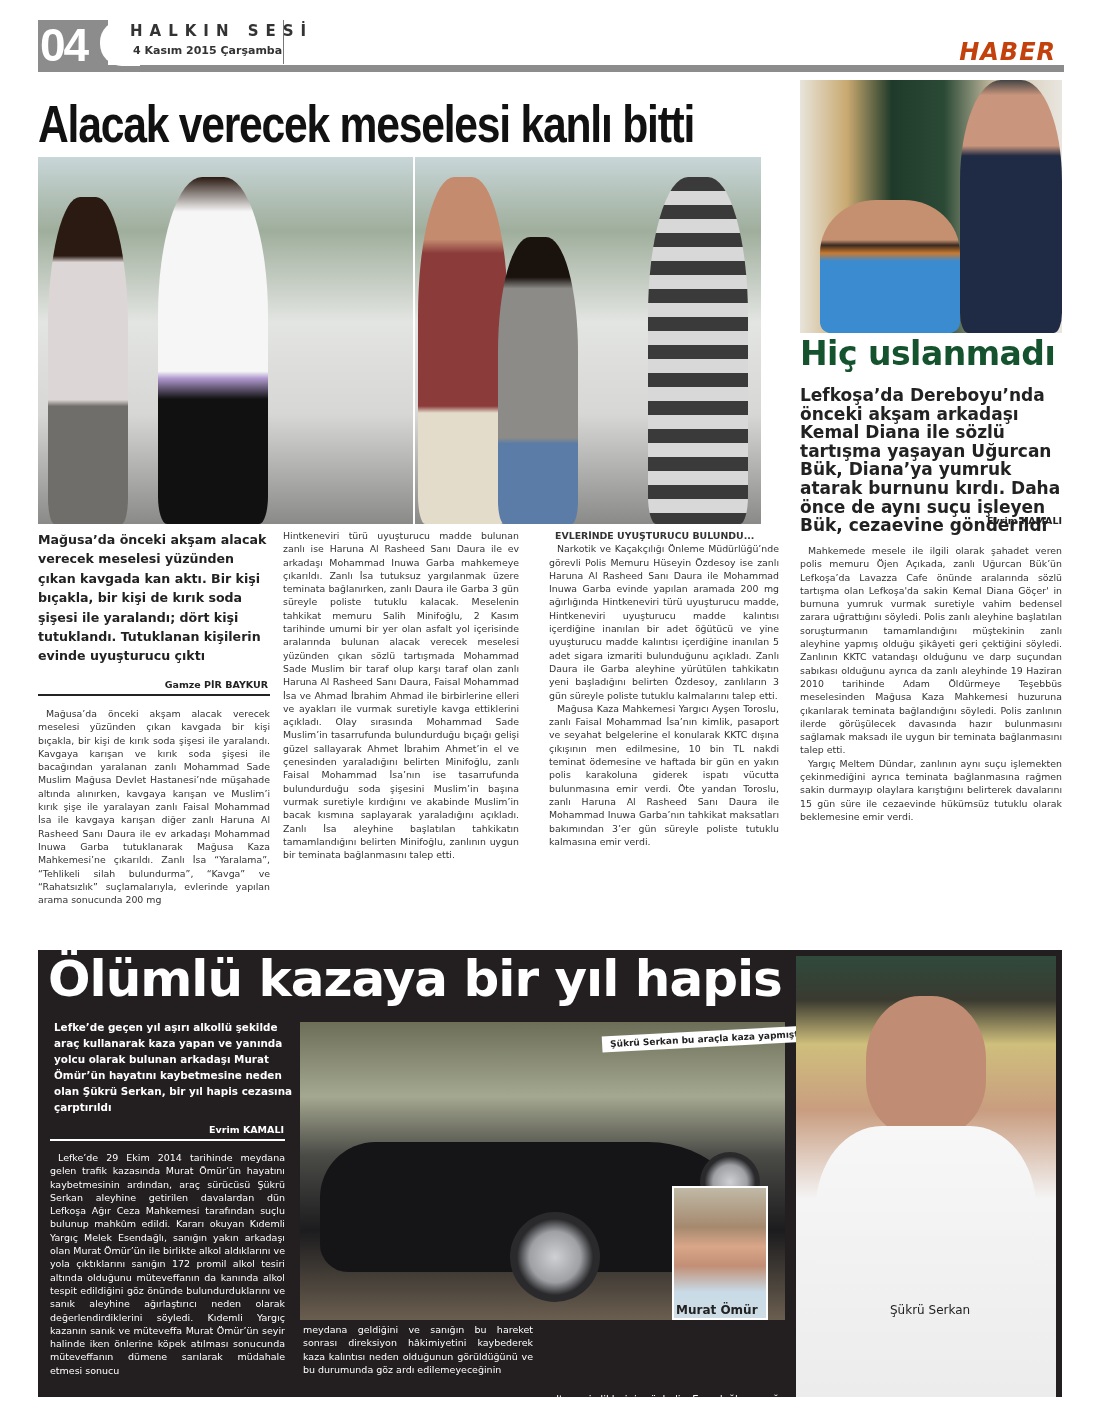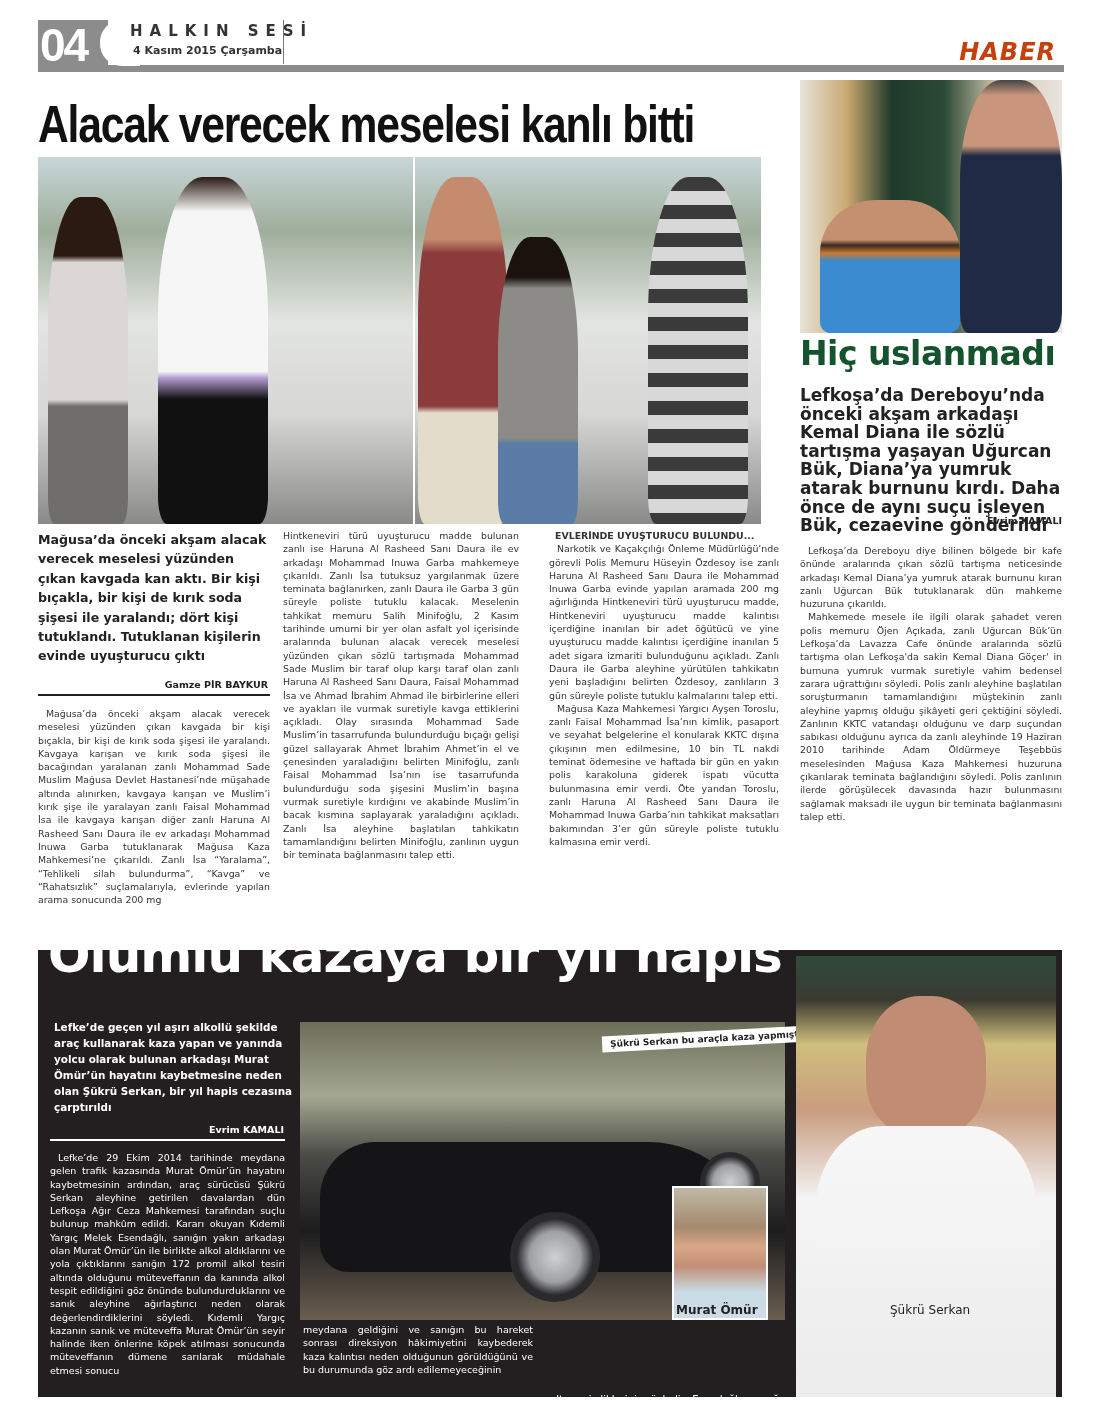--- a/index.html
+++ b/index.html
@@ -39,21 +39,21 @@
 
   
   .side-photo { left: 800px; top: 80px; width: 262px; height: 253px; background: linear-gradient(90deg, #e8e4da 0%, #c9a970 18%, #1f3a2a 35%, #2b4a36 55%, #cfc3a8 75%, #e9e6e0 100%); }
   .side-headline { position: absolute; left: 800px; top: 334px; font-family: "DejaVu Sans", sans-serif; font-weight: bold; font-size: 33px; line-height: 40px; color: #14532d; letter-spacing: -0.5px; }
   .side-lede { left: 800px; top: 386px; width: 270px; font-size: 17px; line-height: 18.6px; }
   .side-byline { left: 800px; top: 515px; width: 262px; }
   .col4 { left: 800px; top: 544px; width: 262px; }
 
   
   .bottom-box { position: absolute; left: 38px; top: 950px; width: 1024px; height: 447px; background: #231f20; }
-  .bottom-headline { position: absolute; left: 48px; top: 924px; font-family: "DejaVu Sans", sans-serif; font-weight: bold; font-size: 50px; line-height: 62px; color: #fff; letter-spacing: -1px; white-space: nowrap; text-align: center; }
+  .bottom-headline { position: absolute; left: 48px; top: 948px; font-family: "DejaVu Sans", sans-serif; font-weight: bold; font-size: 50px; line-height: 62px; color: #fff; letter-spacing: -1px; white-space: nowrap; text-align: center; }
   .bottom-lede { left: 54px; top: 1019px; width: 245px; font-size: 10.4px; line-height: 16px; color: #fff; }
   .bottom-byline { left: 50px; top: 1124px; width: 234px; color: #fff; }
   .bottom-rule { left: 50px; top: 1139px; width: 235px; background: #fff; }
   .col5 { left: 50px; top: 1151px; width: 235px; color: #fff; font-size: 9.5px; line-height: 13.3px; }
   .col6 { left: 303px; top: 1323px; width: 230px; color: #fff; font-size: 9.5px; line-height: 13.3px; }
   .col7 { left: 550px; top: 1389px; width: 232px; color: #fff; font-size: 10px; line-height: 21px; }
 
   .car-photo { left: 300px; top: 1022px; width: 485px; height: 298px; background: linear-gradient(180deg, #6c6e58 0%, #a5a890 25%, #4a4a46 45%, #1c1c1e 70%, #6a5e4f 100%); }
   .car-body { position: absolute; left: 20px; top: 120px; width: 440px; height: 130px; background: #151517; border-radius: 60px 120px 20px 30px; }
   .car-wheel { position: absolute; width: 90px; height: 90px; border-radius: 50%; background: radial-gradient(circle, #cfd0d3 0%, #9ea0a4 40%, #2a2a2c 60%); }
@@ -104,22 +104,22 @@
 </div>
 
 <div class="photo side-photo">
   <div class="fig" style="left:20px;top:120px;width:140px;height:133px;background:linear-gradient(180deg,#c49070 0%,#c49070 30%,#3a2a20 34%,#c87a30 40%,#3b8bd0 46%,#3b8bd0 100%);"></div>
   <div class="fig" style="left:160px;top:0px;width:102px;height:253px;background:linear-gradient(180deg,#444 0%,#c9957c 6%,#c9957c 26%,#1f2a44 30%,#1f2a44 100%);"></div>
 </div>
 <h2 class="side-headline">Hiç uslanmadı</h2>
 <div class="lede side-lede">Lefkoşa’da Dereboyu’nda önceki akşam arkadaşı Kemal Diana ile sözlü tartışma yaşayan Uğurcan Bük, Diana’ya yumruk atarak burnunu kırdı. Daha önce de aynı suçu işleyen Bük, cezaevine gönderildi</div>
 <div class="byline side-byline">Evrim KAMALI</div>
 <div class="col col4">
-  <p>Lefkoşa’da Dereboyu diye bilinen bölgede bir kafe önünde aralarında çıkan sözlü tartışma neticesinde arkadaşı Kemal Diana’ya yumruk atarak burnunu kıran zanlı Uğurcan Bük tutuklanarak dün mahkeme huzuruna çıkarıldı.</p>
   <p>Mahkemede mesele ile ilgili olarak şahadet veren polis memuru Öjen Açıkada, zanlı Uğurcan Bük’ün Lefkoşa’da Lavazza Cafe önünde aralarında sözlü tartışma olan Lefkoşa'da sakin Kemal Diana Göçer' in burnuna yumruk vurmak suretiyle vahim bedensel zarara uğrattığını söyledi. Polis zanlı aleyhine başlatılan soruşturmanın tamamlandığını müştekinin zanlı aleyhine yapmış olduğu şikâyeti geri çektiğini söyledi. Zanlının KKTC vatandaşı olduğunu ve darp suçundan sabıkası olduğunu ayrıca da zanlı aleyhinde 19 Haziran 2010 tarihinde Adam Öldürmeye Teşebbüs meselesinden Mağusa Kaza Mahkemesi huzuruna çıkarılarak teminata bağlandığını söyledi. Polis zanlının ilerde görüşülecek davasında hazır bulunmasını sağlamak maksadı ile uygun bir teminata bağlanmasını talep etti.</p>
+  <p>Yargıç Meltem Dündar, zanlının aynı suçu işlemekten çekinmediğini ayrıca teminata bağlanmasına rağmen sakin durmayıp olaylara karıştığını belirterek davalarını 15 gün süre ile cezaevinde hükümsüz tutuklu olarak beklemesine emir verdi.</p>
 </div>
 
 <div class="bottom-box"></div>
 <h2 class="bottom-headline">Ölümlü kazaya bir yıl hapis</h2>
 <div class="lede bottom-lede">Lefke’de geçen yıl aşırı alkollü şekilde araç kullanarak kaza yapan ve yanında yolcu olarak bulunan arkadaşı Murat Ömür’ün hayatını kaybetmesine neden olan Şükrü Serkan, bir yıl hapis cezasına çarptırıldı</div>
 <div class="byline bottom-byline">Evrim KAMALI</div>
 <div class="rule bottom-rule"></div>
 <div class="col col5">
   <p>Lefke’de 29 Ekim 2014 tarihinde meydana gelen trafik kazasında Murat Ömür’ün hayatını kaybetmesinin ardından, araç sürücüsü Şükrü Serkan aleyhine getirilen davalardan dün Lefkoşa Ağır Ceza Mahkemesi tarafından suçlu bulunup mahkûm edildi. Kararı okuyan Kıdemli Yargıç Melek Esendağlı, sanığın yakın arkadaşı olan Murat Ömür’ün ile birlikte alkol aldıklarını ve yola çıktıklarını sanığın 172 promil alkol tesiri altında olduğunu müteveffanın da kanında alkol tespit edildiğini göz önünde bulundurduklarını ve sanık aleyhine ağırlaştırıcı neden olarak değerlendirdiklerini söyledi. Kıdemli Yargıç kazanın sanık ve müteveffa Murat Ömür’ün seyir halinde iken önlerine köpek atılması sonucunda müteveffanın dümene sarılarak müdahale etmesi sonucu</p>
 </div>

